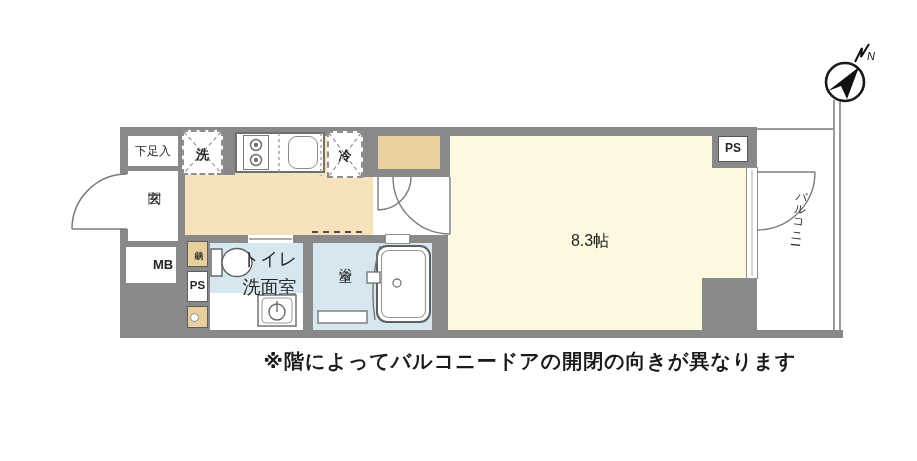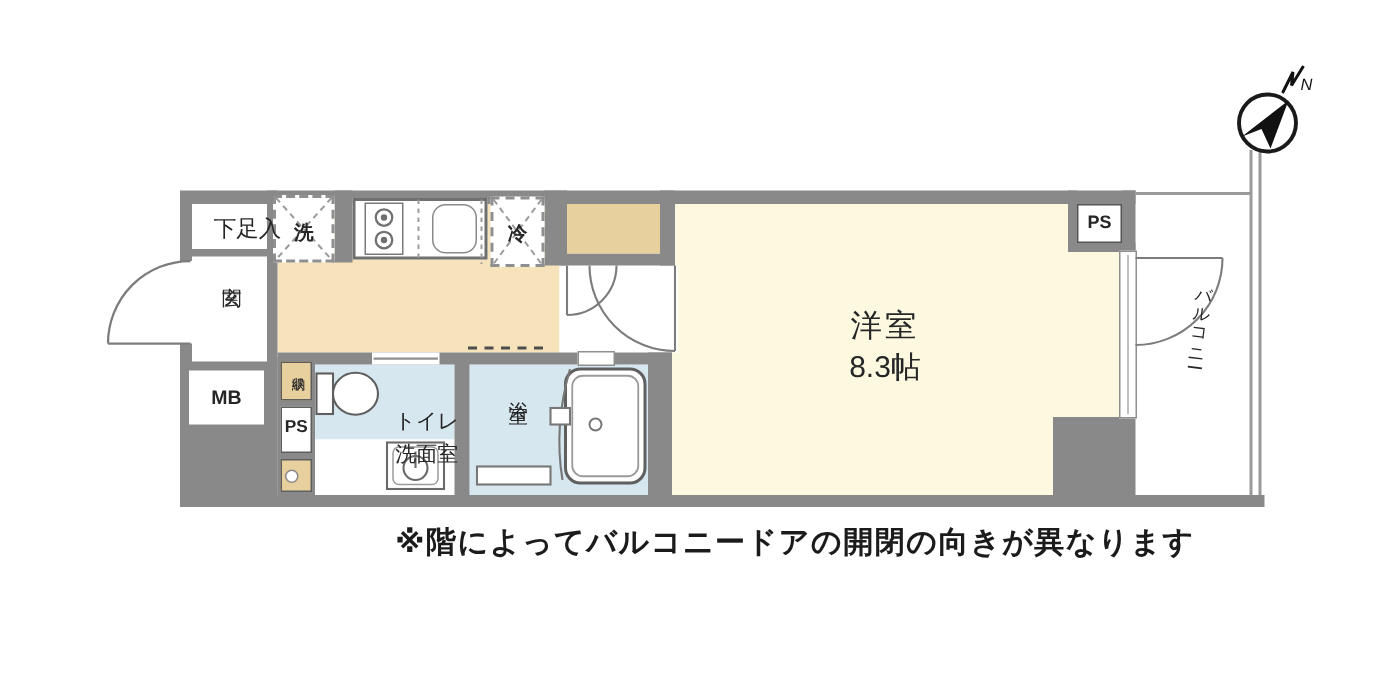--- a/index.html
+++ b/index.html
@@ -146,32 +146,31 @@
     </g>
 
     <g>
       <circle cx="845" cy="82" r="19" fill="#ffffff" stroke="#1a1a1a" stroke-width="2.6"></circle>
       <polygon points="859,67 828,91 841,86 847,99" fill="#111111"></polygon>
       <polyline points="855,62 862,48 861,57 869,44" fill="none" stroke="#111111" stroke-width="2"></polyline>
       <text x="867" y="60" font-size="11" font-style="italic" fill="#111111">N</text>
     </g>
   </svg>
 
-  <div class="lbl ctr" style="left:140px;top:143px;width:50px;font-size:15px;">下足入</div>
+  <div class="lbl ctr" style="left:128px;top:143px;width:50px;font-size:12px;">下足入</div>
   <div class="lbl vtext" style="left:145px;top:180px;height:48px;font-size:13px;">玄関</div>
-  <div class="lbl ctr bold" style="left:126px;top:257px;width:50px;font-size:13px;">MB</div>
+  <div class="lbl ctr bold" style="left:138px;top:257px;width:50px;font-size:13px;">MB</div>
   <div class="lbl ctr bold" style="left:182px;top:146px;width:41px;font-size:13px;">洗</div>
   <div class="lbl ctr bold" style="left:327px;top:147px;width:36px;font-size:13px;">冷</div>
   <div class="lbl ctr bold" style="left:718px;top:141px;width:30px;font-size:12px;">PS</div>
   <div class="lbl vtext" style="left:192px;top:244px;height:22px;font-size:9px;letter-spacing:0;">収納</div>
   <div class="lbl ctr bold" style="left:187px;top:279px;width:21px;font-size:11.5px;">PS</div>
-  <div class="lbl ctr" style="left:242px;top:246px;width:85px;font-size:14px;line-height:1.55;margin-top:24px;">
+  <div class="lbl ctr" style="left:227px;top:246px;width:85px;font-size:18px;line-height:1.55;">
     <span style="display:block;">トイレ</span>
     <span style="display:block;">洗面室</span>
   </div>
   <div class="lbl vtext" style="left:336px;top:257px;height:46px;font-size:13px;">浴室</div>
-  <div class="lbl ctr" style="left:490px;top:203px;width:200px;font-size:21px;letter-spacing:2px;">洋室</div>
-  <div class="lbl ctr" style="left:490px;top:231px;width:200px;font-size:20px;">8.3帖</div>
+  <div class="lbl ctr" style="left:490px;top:231px;width:200px;font-size:16px;">8.3帖</div>
   <div class="lbl vtext" style="left:789px;top:183px;height:100px;font-size:11.5px;letter-spacing:1px;transform:rotate(7deg);">バルコニー</div>
 
   <div id="note">※階によってバルコニードアの開閉の向きが異なります</div>
 
 </div>
 
 </body></html>

